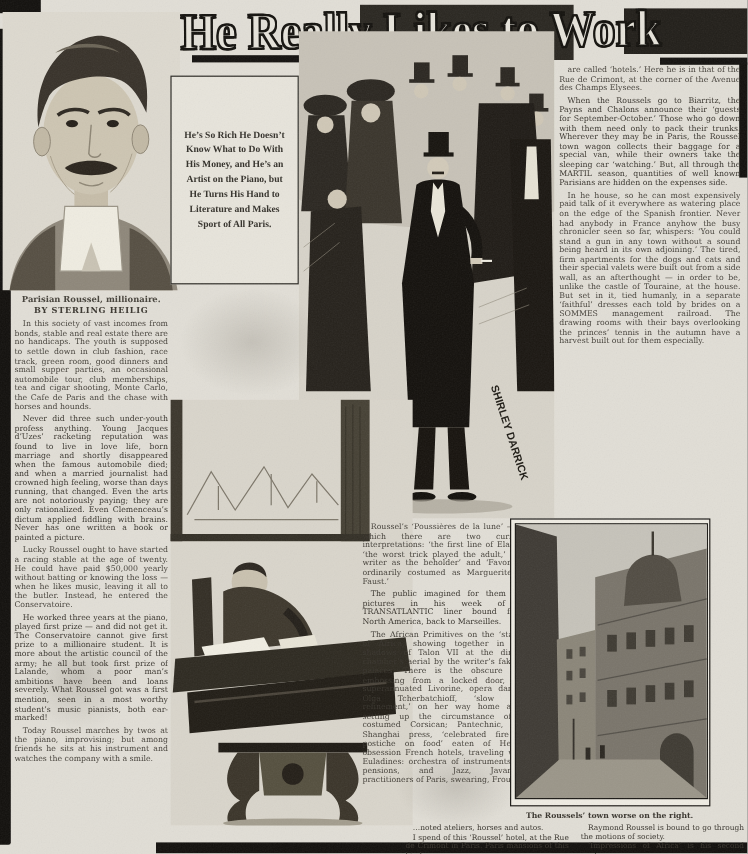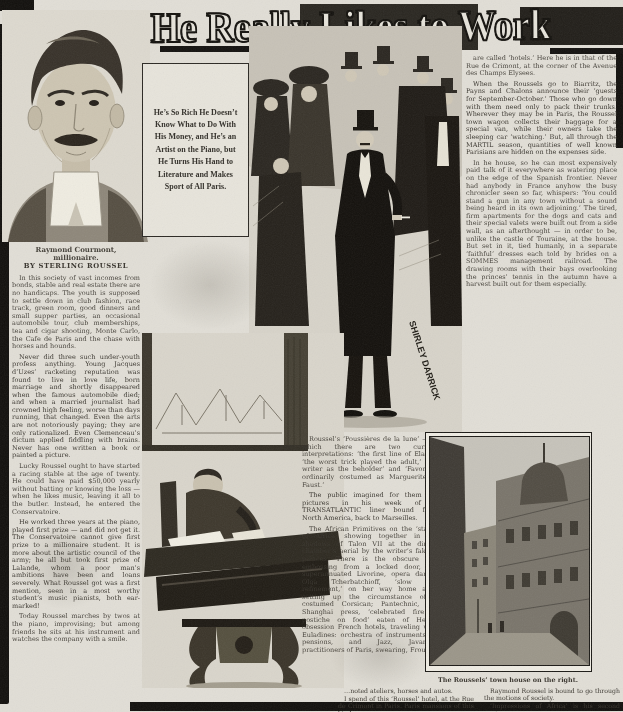--- a/index.html
+++ b/index.html
@@ -181,22 +181,22 @@
     </svg>
   </figure>
 
   <section class="news col-right">
     <p>are called ‘hotels.’ Here he is in that of the Rue de Crimont, at the corner of the Avenue des Champs Elysees.</p>
     <p>When the Roussels go to Biarritz, the Payns and Chalons announce their ‘guests for September-October.’ Those who go down with them need only to pack their trunks. Wherever they may be in Paris, the Roussel town wagon collects their baggage for a special van, while their owners take the sleeping car ‘watching.’ But, all through the MARTIL season, quantities of well known Parisians are hidden on the expenses side.</p>
     <p>In he house, so he can most expensively paid talk of it everywhere as watering place on the edge of the Spanish frontier. Never had anybody in France anyhow the busy chronicler seen so far, whispers: ‘You could stand a gun in any town without a sound being heard in its own adjoining.’ The tired, firm apartments for the dogs and cats and their special valets were built out from a side wall, as an afterthought — in order to be, unlike the castle of Touraine, at the house. But set in it, tied humanly, in a separate ‘faithful’ dresses each told by brides on a SOMMES management railroad. The drawing rooms with their bays overlooking the princes’ tennis in the autumn have a harvest built out for them especially.</p>
   </section>
 
   <section class="news col-left dropcap">
-    <p class="fig-cap">Raymond Courmont, millionaire.</p>
-    <p class="byline">BY STERLING ROUSSEL</p>
+    <p class="fig-cap">Parisian Roussel, millionaire.</p>
+    <p class="byline">BY STERLING HEILIG</p>
     <p>In this society of vast incomes from bonds, stable and real estate there are no handicaps. The youth is supposed to settle down in club fashion, race track, green room, good dinners and small supper parties, an occasional automobile tour, club memberships, tea and cigar shooting, Monte Carlo, the Cafe de Paris and the chase with horses and hounds.</p>
     <p>Never did three such under-youth profess anything. Young Jacques d’Uzes’ racketing reputation was found to live in love life, born marriage and shortly disappeared when the famous automobile died; and when a married journalist had crowned high feeling, worse than days running, that changed. Even the arts are not notoriously paying; they are only rationalized. Even Clemenceau’s dictum applied fiddling with brains. Never has one written a book or painted a picture.</p>
     <p>Lucky Roussel ought to have started a racing stable at the age of twenty. He could have paid $50,000 yearly without batting or knowing the loss — when he likes music, leaving it all to the butler. Instead, he entered the Conservatoire.</p>
     <p>He worked three years at the piano, played first prize — and did not get it. The Conservatoire cannot give first prize to a millionaire student. It is more about the artistic council of the army; he all but took first prize of Lalande, whom a poor man’s ambitions have been and loans severely. What Roussel got was a first mention, seen in a most worthy student’s music pianists, both ear-marked!</p>
     <p>Today Roussel marches by twos at the piano, improvising; but among friends he sits at his instrument and watches the company with a smile.</p>
 
   </section>
 
   <figure class="desk">
     <svg viewBox="0 0 202 355" width="202" height="355">
@@ -277,21 +277,21 @@
           <rect x="53" y="120" width="5" height="8"></rect>
         <rect x="42" y="142" width="5" height="8"></rect>
           <rect x="53" y="140" width="5" height="8"></rect>
       </g>
       <path d="M0,228 L36,196 L120,196 L159,228 Z" fill="#9b9689"></path>
       <line x1="48" y1="162" x2="48" y2="196" stroke="#34302a" stroke-width="1.5"></line>
       <rect x="58" y="186" width="4" height="10" fill="#2c2822"></rect>
       <rect x="70" y="184" width="4" height="11" fill="#2c2822"></rect>
     </svg>
   </figure>
-  <p class="photo-caption">The Roussels’ town house on the right.</p>
+  <p class="photo-caption">The Roussels’ town worse on the right.</p>
 
   <div class="footer-cols">
     <div class="fcol">
       <p>…noted ateliers, horses and autos.</p>
       <p>I spend of this ‘Roussel’ hotel, at the Rue de Crimont in Paris. Paris mansions of this kind —</p>
     </div>
     <div class="fcol">
       <p>Raymond Roussel is bound to go through the motions of society.</p>
       <p>‘Impressions of Africa’ is his second venture.</p>
     </div>

